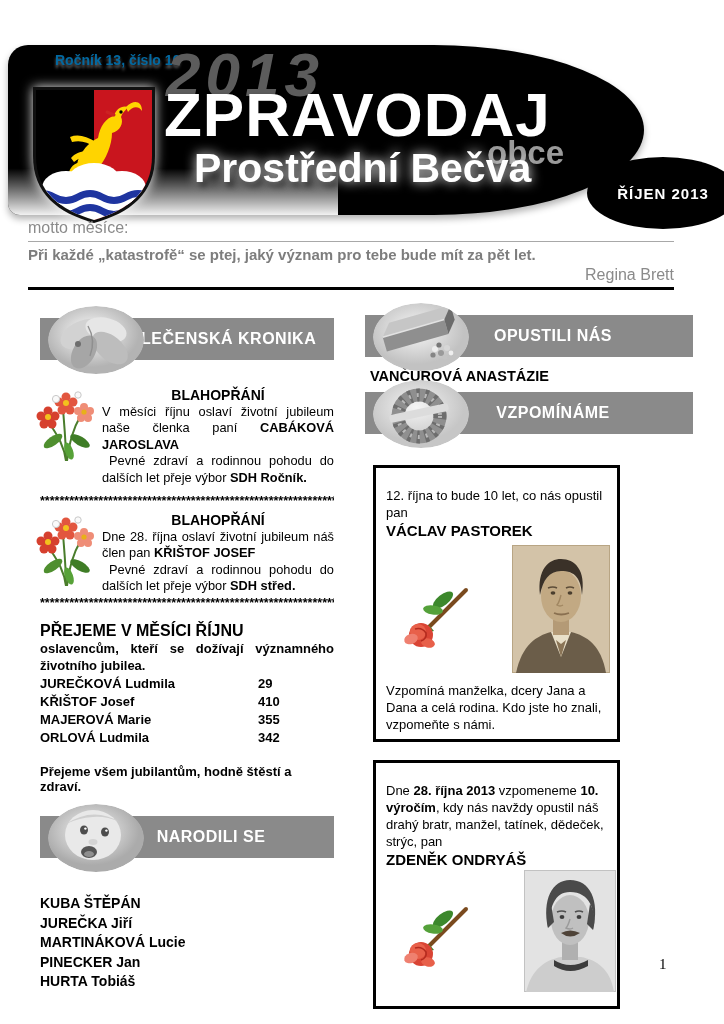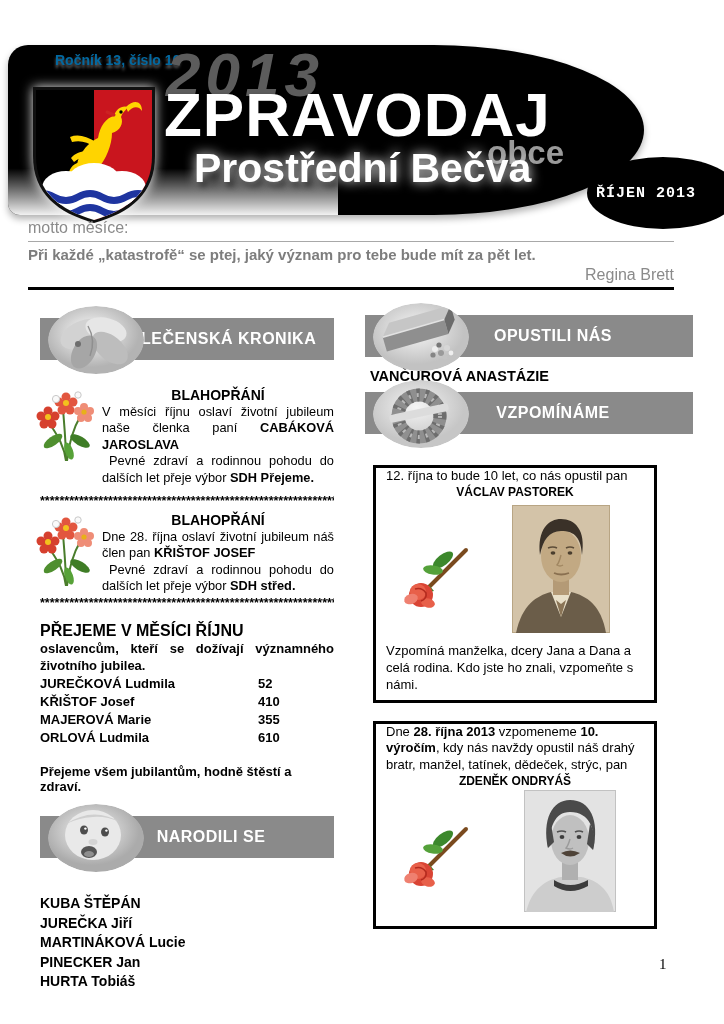--- a/index.html
+++ b/index.html
@@ -8,21 +8,21 @@
   
   .masthead{position:absolute;left:8px;top:45px;width:636px;height:170px;background:#000;
             border-radius:20px 210px 210px 12px / 20px 85px 85px 12px;
             box-shadow:0 4px 7px rgba(0,0,0,.3);}
   .masthead .fade{position:absolute;left:0;bottom:0;width:330px;height:55px;
             background:linear-gradient(to top,rgba(255,255,255,.95),rgba(255,255,255,0) 85%);
             border-bottom-left-radius:12px;}
   .issue-blob{position:absolute;left:587px;top:157px;width:152px;height:72px;background:#000;
             border-radius:50%;display:flex;align-items:center;}
   .issue-blob span{width:118px;text-align:center;color:#fff;font-weight:bold;font-size:15px;
-            letter-spacing:1px;font-family:Liberation Mono, monospace;}
+            letter-spacing:1px;font-family:Liberation Sans, sans-serif;padding-left:17px;}
   .vol{position:absolute;left:55px;top:52px;color:#0369a1;font-weight:bold;font-size:14px;
        text-shadow:0 3px 3px rgba(190,190,190,.55);}
   .year{position:absolute;left:166px;top:44px;font-size:62px;font-weight:bold;font-style:italic;
         color:#5c5c5c;letter-spacing:5px;line-height:1;}
   .nl-title{position:absolute;left:164px;top:84px;font-size:62px;font-weight:bold;color:#fff;
         letter-spacing:1px;line-height:1;text-shadow:2px 3px 4px rgba(0,0,0,.85);}
   .obce{position:absolute;left:487px;top:136px;font-size:33px;font-weight:bold;color:#9a9a9a;line-height:1;}
   .nl-sub{position:absolute;left:194px;top:148px;font-size:41px;font-weight:bold;color:#fff;line-height:1;
         text-shadow:0 0 12px rgba(255,255,255,.95),3px 4px 6px rgba(0,0,0,.95);}
   .coa{position:absolute;left:28px;top:84px;width:132px;height:142px;
@@ -53,25 +53,25 @@
   .stars{font-size:12.5px;font-weight:bold;white-space:nowrap;overflow:hidden;margin:8px 0 2px;}
   .wishes-h{font-weight:bold;font-size:16px;margin-top:12px;}
   .wishes-sub{font-weight:bold;font-size:13px;line-height:1.3;text-align:justify;margin-top:1px;}
   .jrow{display:flex;font-weight:bold;font-size:13px;line-height:1.38;}
   .jname{width:218px;}
   .wishes-close{font-weight:bold;font-size:13px;margin-top:17px;}
   .born-bar{margin-top:22px;}
   .born-names{margin-top:36px;font-weight:bold;font-size:14px;line-height:1.4;}
   
   .departed-name{font-weight:bold;font-size:14.5px;margin:11px 0 8px 5px;}
-  .memorial{margin-top:31px;margin-left:8px;width:284px;border:3px solid #000;box-sizing:border-box;
-        padding:0 10px 6px;background:#fff;}
+  .memorial{margin-top:31px;margin-left:8px;width:247px;border:3px solid #000;box-sizing:border-box;
+        padding:20px 10px 6px;background:#fff;}
   .memorial.second{margin-top:18px;}
   .mem-intro{font-size:13px;line-height:1.3;}
-  .mem-name{text-align:center;font-weight:bold;font-size:12px;}
+  .mem-name{font-weight:bold;font-size:15px;}
   .mem-mid{position:relative;height:140px;}
   .mem-mid.m2{height:132px;}
   .mem-rose{position:absolute;left:16px;top:44px;width:72px;height:66px;}
   .mem-mid.m2 .mem-rose{top:34px;}
   .mem-photo{position:absolute;left:126px;top:6px;width:98px;height:128px;}
   .mem-photo.p2{left:138px;top:2px;width:92px;height:122px;}
   .mem-photo svg{display:block;width:100%;height:100%;}
   .mem-close{font-size:13px;line-height:1.3;margin-top:4px;}
   .b{font-weight:bold;}
   .pageno{position:absolute;left:659px;top:956px;font-size:15px;font-family:"Liberation Serif",serif;}
@@ -193,21 +193,21 @@
               <circle cx="48" cy="24" r="4.5"></circle>
             </g>
           <circle cx="48" cy="23" r="2.6" fill="#e8b019"></circle>
           <circle cx="20" cy="10" r="3.6" fill="#fafafa" stroke="#c9c9c9"></circle>
           <circle cx="42" cy="6" r="3.2" fill="#fafafa" stroke="#c9c9c9"></circle>
         </svg>
       </div>
       <div class="congrats-body">
         <div class="congrats-title">BLAHOPŘÁNÍ</div>
         <p><span>V měsíci říjnu oslaví životní jubileum naše členka paní </span><span class="b">CABÁKOVÁ JAROSLAVA</span></p>
-        <p class="ind"><span>Pevné zdraví a rodinnou pohodu do dalších let přeje výbor </span><span class="b">SDH Přejeme.</span></p>
+        <p class="ind"><span>Pevné zdraví a rodinnou pohodu do dalších let přeje výbor </span><span class="b">SDH Ročník.</span></p>
       </div>
     </div>
     <div class="stars">************************************************************************</div>
 
     <div class="congrats" style="margin-top:4px;">
       <div class="bouquet">
         <svg viewBox="0 0 60 74" preserveAspectRatio="xMidYMid meet">
           <g stroke="#4a7d2c" stroke-width="2" fill="none">
             <path d="M30 72 C28 54 18 42 12 32"></path>
               <path d="M31 72 C33 52 38 38 45 26"></path>
@@ -252,33 +252,33 @@
         <p><span>Dne 28. října oslaví životní jubileum náš člen pan </span><span class="b">KŘIŠTOF JOSEF</span></p>
         <p class="ind"><span>Pevné zdraví a rodinnou pohodu do dalších let přeje výbor </span><span class="b">SDH střed.</span></p>
       </div>
     </div>
     <div class="stars" style="margin-top:2px;">************************************************************************</div>
 
     <div class="wishes-h">PŘEJEME V MĚSÍCI ŘÍJNU</div>
     <div class="wishes-sub">oslavencům, kteří se dožívají významného životního jubilea.</div>
     <div class="jrow">
         <span class="jname">JUREČKOVÁ Ludmila</span>
-        <span>52</span>
+        <span>29</span>
       </div>
     <div class="jrow">
         <span class="jname">KŘIŠTOF Josef</span>
         <span>410</span>
       </div>
     <div class="jrow">
         <span class="jname">MAJEROVÁ Marie</span>
         <span>355</span>
       </div>
     <div class="jrow">
         <span class="jname">ORLOVÁ Ludmila</span>
-        <span>610</span>
+        <span>342</span>
       </div>
     <div class="wishes-close">Přejeme všem jubilantům, hodně štěstí a zdraví.</div>
 
     <div class="section-bar born-bar">
       <div class="bar-photo">
         <svg viewBox="0 0 96 68" preserveAspectRatio="none">
           <defs>
               <radialGradient id="gbb" cx="45%" cy="40%">
                 <stop offset="0%" stop-color="#f6f6f6"></stop>
                 <stop offset="100%" stop-color="#ababab"></stop>

